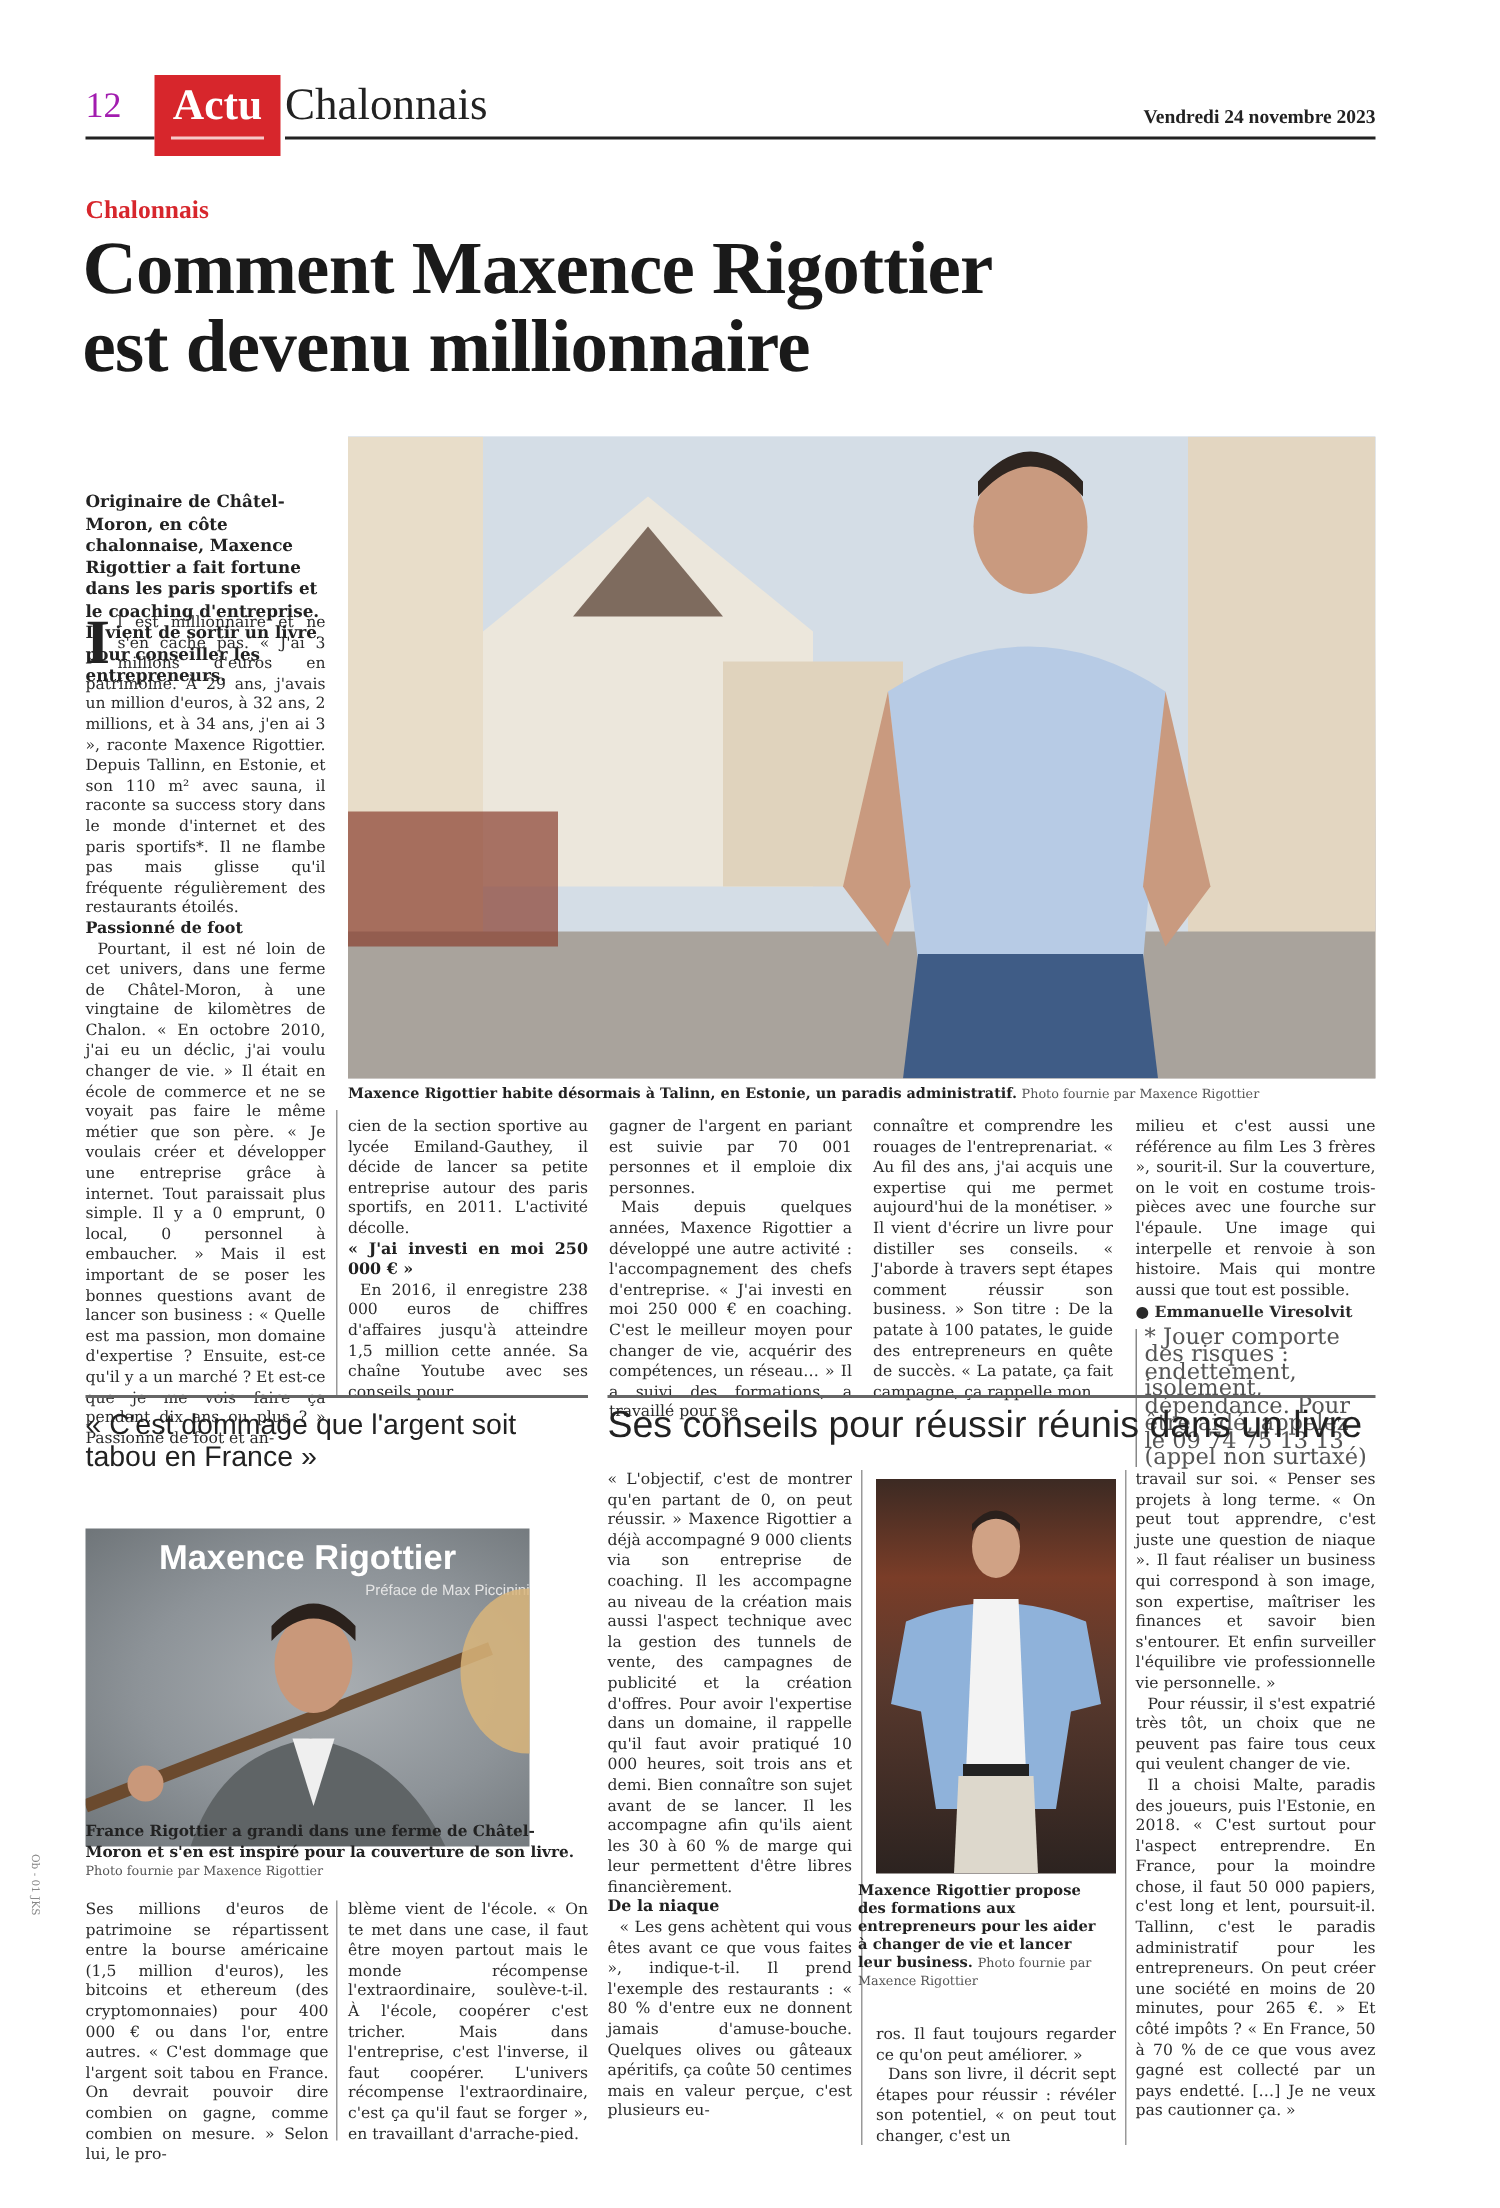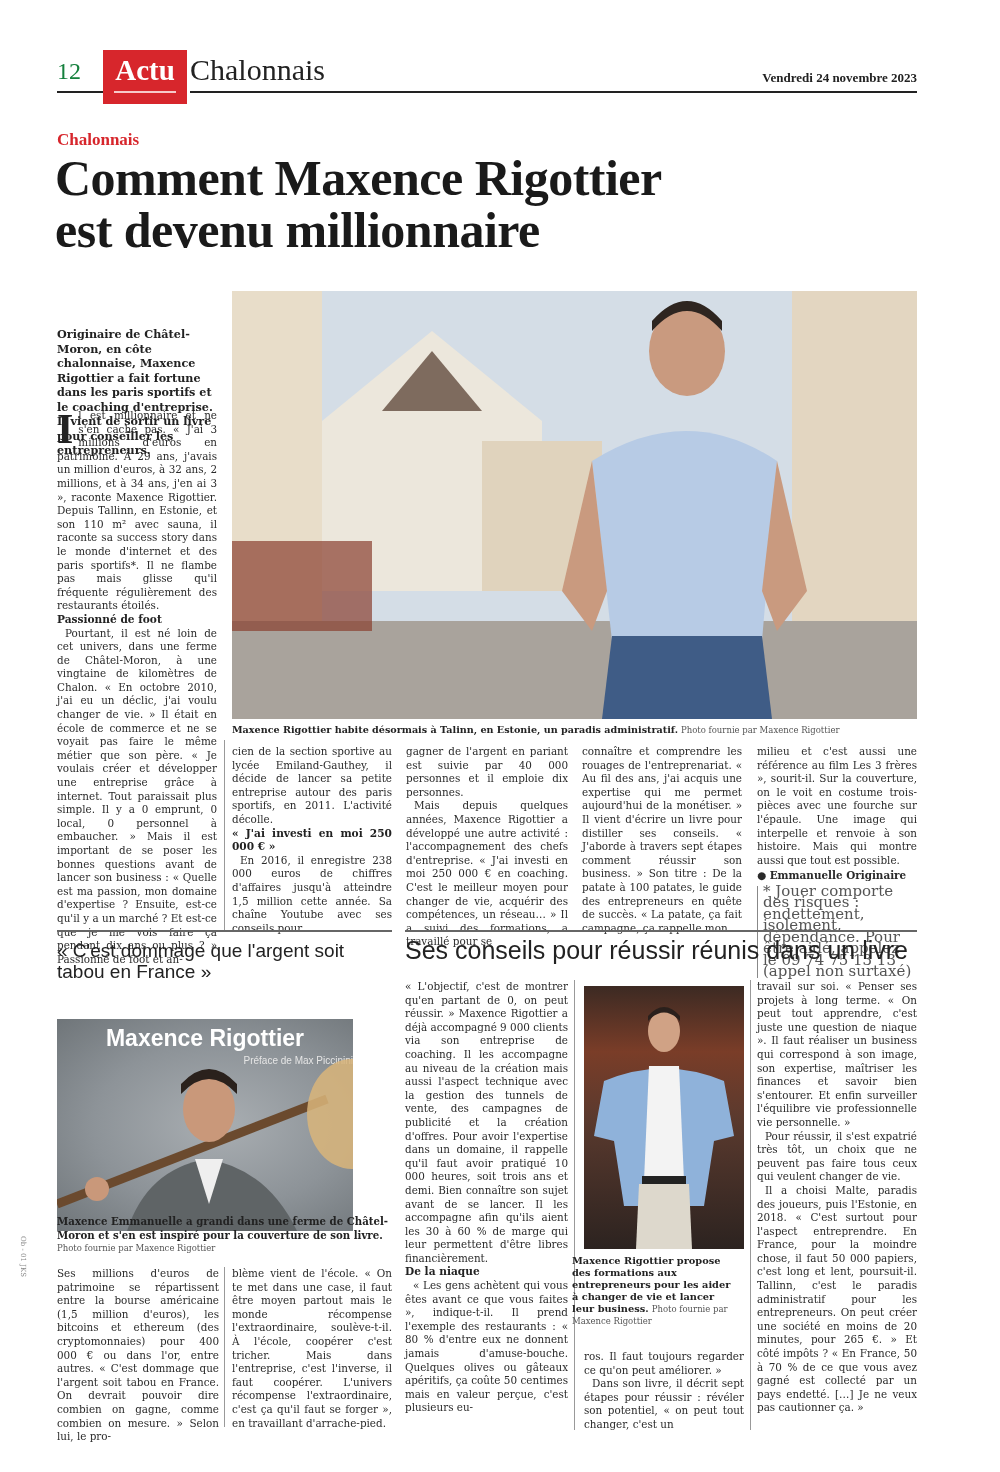--- a/index.html
+++ b/index.html
@@ -2,21 +2,21 @@
 <html><head>
 <meta charset="utf-8">
 <style>
   * { box-sizing: border-box; margin: 0; padding: 0; }
   html, body { width: 1000px; height: 1472px; background: #ffffff; overflow: hidden; }
   body { position: relative; font-family: "DejaVu Serif", "Liberation Serif", serif; color: #1a1a1a; }
 
   .abs { position: absolute; }
 
   
-  .page-num { left: 57px; top: 58px; font-family: "Liberation Serif", serif; font-size: 24px; color: #15803d; }
+  .page-num { left: 57px; top: 58px; font-family: "Liberation Serif", serif; font-size: 24px; color: #a21caf; }
   .actu-badge { left: 103px; top: 50px; width: 84px; height: 54px; background: #d7262c; color: #fff;
     font-family: "Liberation Serif", serif; font-weight: bold; font-size: 29px; text-align: center; padding-top: 4px; }
   .actu-badge .uline { position: absolute; left: 11px; right: 11px; top: 41px; height: 2px; background: #f7c9c9; }
   .section-name { left: 190px; top: 53px; font-family: "Liberation Serif", serif; font-size: 30px; color: #222; letter-spacing: 0px; }
   .header-rule-left { left: 57px; top: 91px; width: 46px; height: 2px; background: #222; }
   .header-rule { left: 190px; top: 91px; width: 727px; height: 2px; background: #222; }
   .date { right: 83px; top: 70px; font-family: "Liberation Serif", serif; font-weight: bold; font-size: 13px; color: #222; }
 
   .kicker { left: 57px; top: 130px; font-family: "Liberation Serif", serif; font-weight: bold; color: #d7262c; font-size: 17px; }
   .headline { left: 55px; top: 152px; font-family: "Liberation Serif", serif; font-weight: bold; font-size: 50px; line-height: 52px; color: #1a1a1a; letter-spacing: -0.5px; }
@@ -100,29 +100,29 @@
   <span class="credit">Photo fournie par Maxence Rigottier</span>
 </div>
 
 <div class="abs col-rule" style="left:224px; top:740px; height:190px;"></div>
 <div class="abs col" style="left:232px; top:745px; width:160px;">
   <p class="noindent">cien de la section sportive au lycée Emiland-Gauthey, il décide de lancer sa petite entreprise autour des paris sportifs, en 2011. L'activité décolle.</p>
   <div class="subhead">« J'ai investi en moi 250 000 € »</div>
   <p>En 2016, il enregistre 238 000 euros de chiffres d'affaires jusqu'à atteindre 1,5 million cette année. Sa chaîne Youtube avec ses conseils pour</p>
 </div>
 <div class="abs col" style="left:406px; top:745px; width:162px;">
-  <p class="noindent">gagner de l'argent en pariant est suivie par 40 000 personnes et il emploie dix personnes.</p>
+  <p class="noindent">gagner de l'argent en pariant est suivie par 70 001 personnes et il emploie dix personnes.</p>
   <p>Mais depuis quelques années, Maxence Rigottier a développé une autre activité : l'accompagnement des chefs d'entreprise. « J'ai investi en moi 250 000 € en coaching. C'est le meilleur moyen pour changer de vie, acquérir des compétences, un réseau… » Il a suivi des formations, a travaillé pour se</p>
 </div>
 <div class="abs col" style="left:582px; top:745px; width:160px;">
   <p class="noindent">connaître et comprendre les rouages de l'entreprenariat. « Au fil des ans, j'ai acquis une expertise qui me permet aujourd'hui de la monétiser. » Il vient d'écrire un livre pour distiller ses conseils. « J'aborde à travers sept étapes comment réussir son business. » Son titre : De la patate à 100 patates, le guide des entrepreneurs en quête de succès. « La patate, ça fait campagne, ça rappelle mon</p>
 </div>
 <div class="abs col" style="left:757px; top:745px; width:160px;">
   <p class="noindent">milieu et c'est aussi une référence au film Les 3 frères », sourit-il. Sur la couverture, on le voit en costume trois-pièces avec une fourche sur l'épaule. Une image qui interpelle et renvoie à son histoire. Mais qui montre aussi que tout est possible.</p>
-  <div style="font-weight:bold; margin-top:2px;">● <span>Emmanuelle Originaire</span></div>
+  <div style="font-weight:bold; margin-top:2px;">● <span>Emmanuelle Viresolvit</span></div>
   <div style="font-size:15px; line-height:11.5px; color:#555; border-left:1px solid #888; padding-left:5px; margin-top:3px; text-align:left;">* Jouer comporte des risques : endettement, isolement, dépendance. Pour être aidé, appelez le 09 74 75 13 13 (appel non surtaxé)</div>
 </div>
 
 <div class="abs hrule" style="left:57px; top:930px; width:335px;"></div>
 <div class="abs hrule" style="left:405px; top:930px; width:512px;"></div>
 
 <div class="abs quote-head">« C'est dommage que l'argent soit tabou en France »</div>
 <div class="abs book-photo">
   <div style="position:absolute; left:0; right:0; top:6px; text-align:center; color:#fff; font-family:'Liberation Sans',sans-serif; font-weight:bold; font-size:23px;">Maxence Rigottier</div>
   <div style="position:absolute; left:0; right:0; top:36px; text-align:right; color:#e5e5e5; font-family:'Liberation Sans',sans-serif; font-size:10px;">Préface de Max Piccinini</div>
@@ -130,21 +130,21 @@
     <line x1="0" y1="185" x2="270" y2="80" stroke="#6b4a2e" stroke-width="9"></line>
     <ellipse cx="295" cy="95" rx="45" ry="55" fill="#d9b57a" opacity="0.85"></ellipse>
     <ellipse cx="152" cy="90" rx="26" ry="33" fill="#c9987a"></ellipse>
     <path d="M124 75 Q152 45 180 75 L180 65 Q152 35 124 65 Z" fill="#2a211c"></path>
     <path d="M70 212 Q90 150 150 140 Q210 150 240 212 Z" fill="#5f6466"></path>
     <path d="M138 140 L152 185 L166 140 Z" fill="#efefef"></path>
     <circle cx="40" cy="170" r="12" fill="#c9987a"></circle>
   </svg>
 </div>
 <div class="abs caption" style="left:57px; top:1215px; width:335px; font-size:10.2px; line-height:12.6px;">
-  <b>Maxence Emmanuelle a grandi dans une ferme de Châtel-Moron et s'en est inspiré pour la couverture de son livre.</b>
+  <b>France Rigottier a grandi dans une ferme de Châtel-Moron et s'en est inspiré pour la couverture de son livre.</b>
   <span class="credit">Photo fournie par Maxence Rigottier</span>
 </div>
 <div class="abs col" style="left:57px; top:1267px; width:162px;">
   <p class="noindent">Ses millions d'euros de patrimoine se répartissent entre la bourse américaine (1,5 million d'euros), les bitcoins et ethereum (des cryptomonnaies) pour 400 000 € ou dans l'or, entre autres. « C'est dommage que l'argent soit tabou en France. On devrait pouvoir dire combien on gagne, comme combien on mesure. » Selon lui, le pro-</p>
 </div>
 <div class="abs col-rule" style="left:224px; top:1267px; height:160px;"></div>
 <div class="abs col" style="left:232px; top:1267px; width:160px;">
   <p class="noindent">blème vient de l'école. « On te met dans une case, il faut être moyen partout mais le monde récompense l'extraordinaire, soulève-t-il. À l'école, coopérer c'est tricher. Mais dans l'entreprise, c'est l'inverse, il faut coopérer. L'univers récompense l'extraordinaire, c'est ça qu'il faut se forger », en travaillant d'arrache-pied.</p>
 </div>
 

